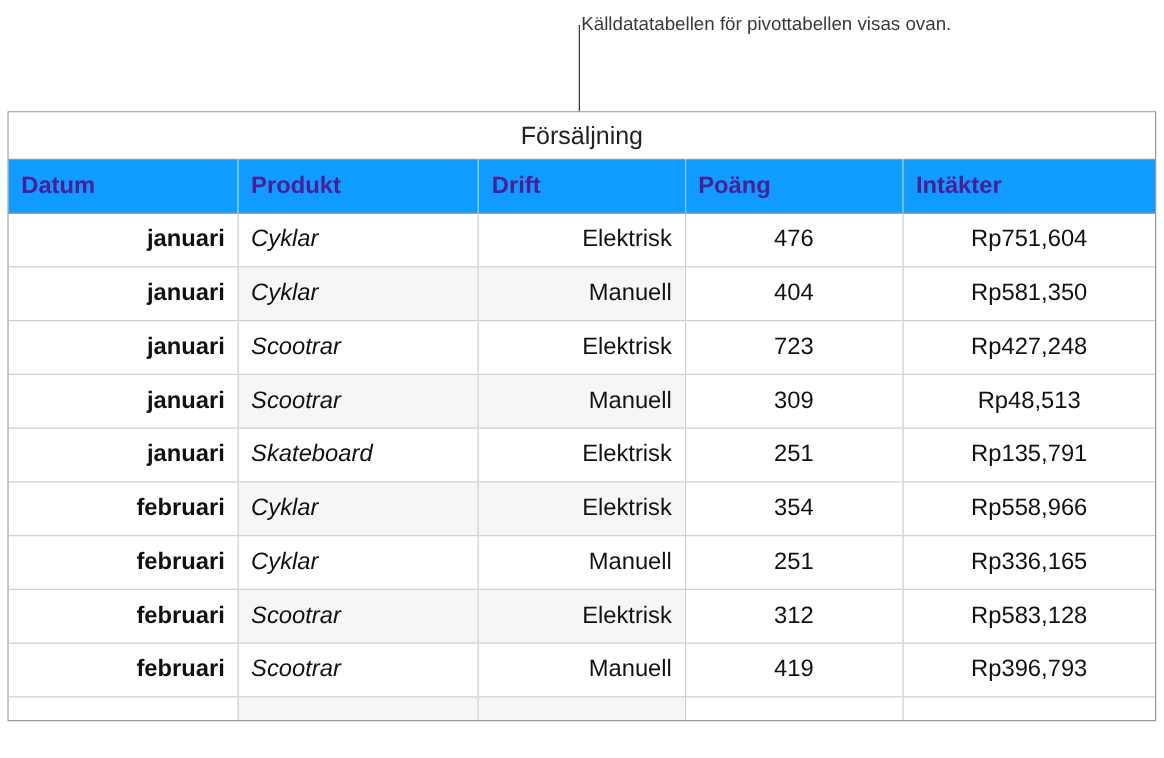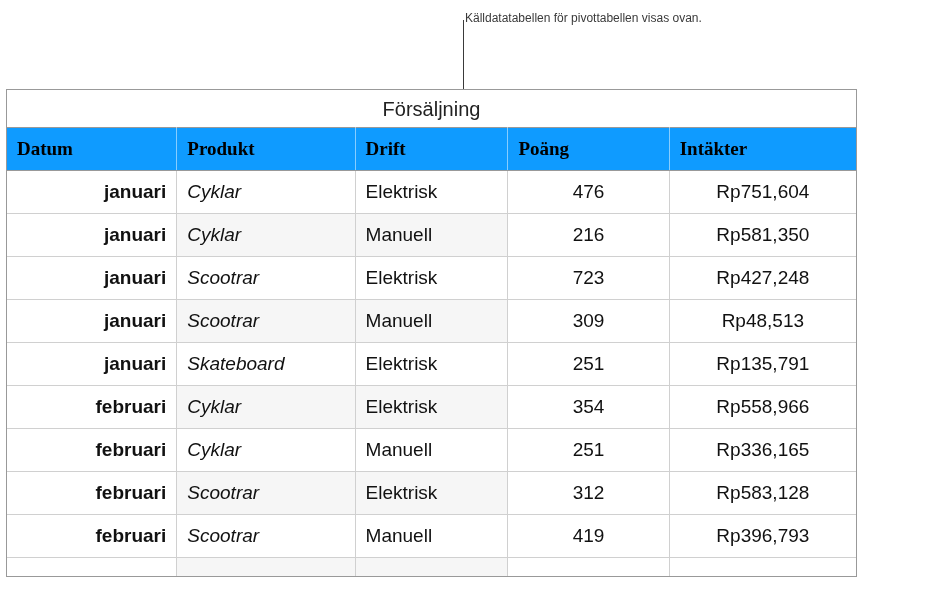--- a/index.html
+++ b/index.html
@@ -12,82 +12,81 @@
   .page {
     position: relative;
     width: 931px;
     height: 606px;
     background: #fff;
   }
   .callout {
     position: absolute;
     left: 465px;
     top: 10px;
-    font-size: 12px;
+    font-size: 15px;
     line-height: 1.35;
     color: #3a3a3a;
   }
   .callout-line {
     position: absolute;
     left: 463px;
     top: 20px;
     width: 1px;
     height: 70px;
     background: #3a3a3a;
   }
   .table-wrap {
     position: absolute;
     left: 6px;
     top: 89px;
-    width: 851px;
+    width: 919px;
     border: 1px solid #999;
     box-sizing: border-box;
     background: #fff;
   }
   table {
     width: 100%;
     border-collapse: collapse;
     table-layout: fixed;
     font-size: 19px;
   }
   caption {
     caption-side: top;
     text-align: center;
     font-size: 20px;
     padding: 8px 0 6px 0;
     color: #222;
     background: #fff;
   }
   thead th {
     background: #0f9bff;
-    color: #000000;
+    color: #4c1d95;
     text-align: left;
     font-weight: 700;
     padding: 10px 10px;
     border-top: 1px solid #999;
     border-bottom: 1px solid #999;
     border-right: 1px solid rgba(255,255,255,0.5);
-    font-family: Liberation Serif, serif;
   }
   thead th:last-child { border-right: none; }
   tbody td {
     padding: 10px 10px;
     border-top: 1px solid #d0d0d0;
     border-right: 1px solid #d0d0d0;
     background: #ffffff;
     color: #111;
     vertical-align: middle;
     height: 22px;
     margin-top: 16px;
   }
   tbody td:last-child { border-right: none; }
   tbody td.shaded { background: #f6f6f6; }
   td.col-datum   { text-align: right; font-weight: 700; color: #111; }
   td.col-produkt { text-align: left; font-style: italic; }
-  td.col-drift   { text-align: left; }
+  td.col-drift   { text-align: right; }
   td.col-poang   { text-align: center; }
   td.col-intakter{ text-align: center; }
   col.c1 { width: 20%; }
   col.c2 { width: 21%; }
   col.c3 { width: 18%; }
   col.c4 { width: 19%; }
   col.c5 { width: 22%; }
   tbody tr.empty td { padding-top:4px; padding-bottom:4px; height:10px; }
 </style>
 </head>
@@ -121,21 +120,21 @@
             <td class="col-datum">januari</td>
             <td class="col-produkt">Cyklar</td>
             <td class="col-drift">Elektrisk</td>
             <td class="col-poang">476</td>
             <td class="col-intakter">Rp751,604</td>
           </tr>
           <tr>
             <td class="col-datum">januari</td>
             <td class="col-produkt shaded">Cyklar</td>
             <td class="col-drift shaded">Manuell</td>
-            <td class="col-poang">216</td>
+            <td class="col-poang">404</td>
             <td class="col-intakter">Rp581,350</td>
           </tr>
           <tr>
             <td class="col-datum">januari</td>
             <td class="col-produkt">Scootrar</td>
             <td class="col-drift">Elektrisk</td>
             <td class="col-poang">723</td>
             <td class="col-intakter">Rp427,248</td>
           </tr>
           <tr>

